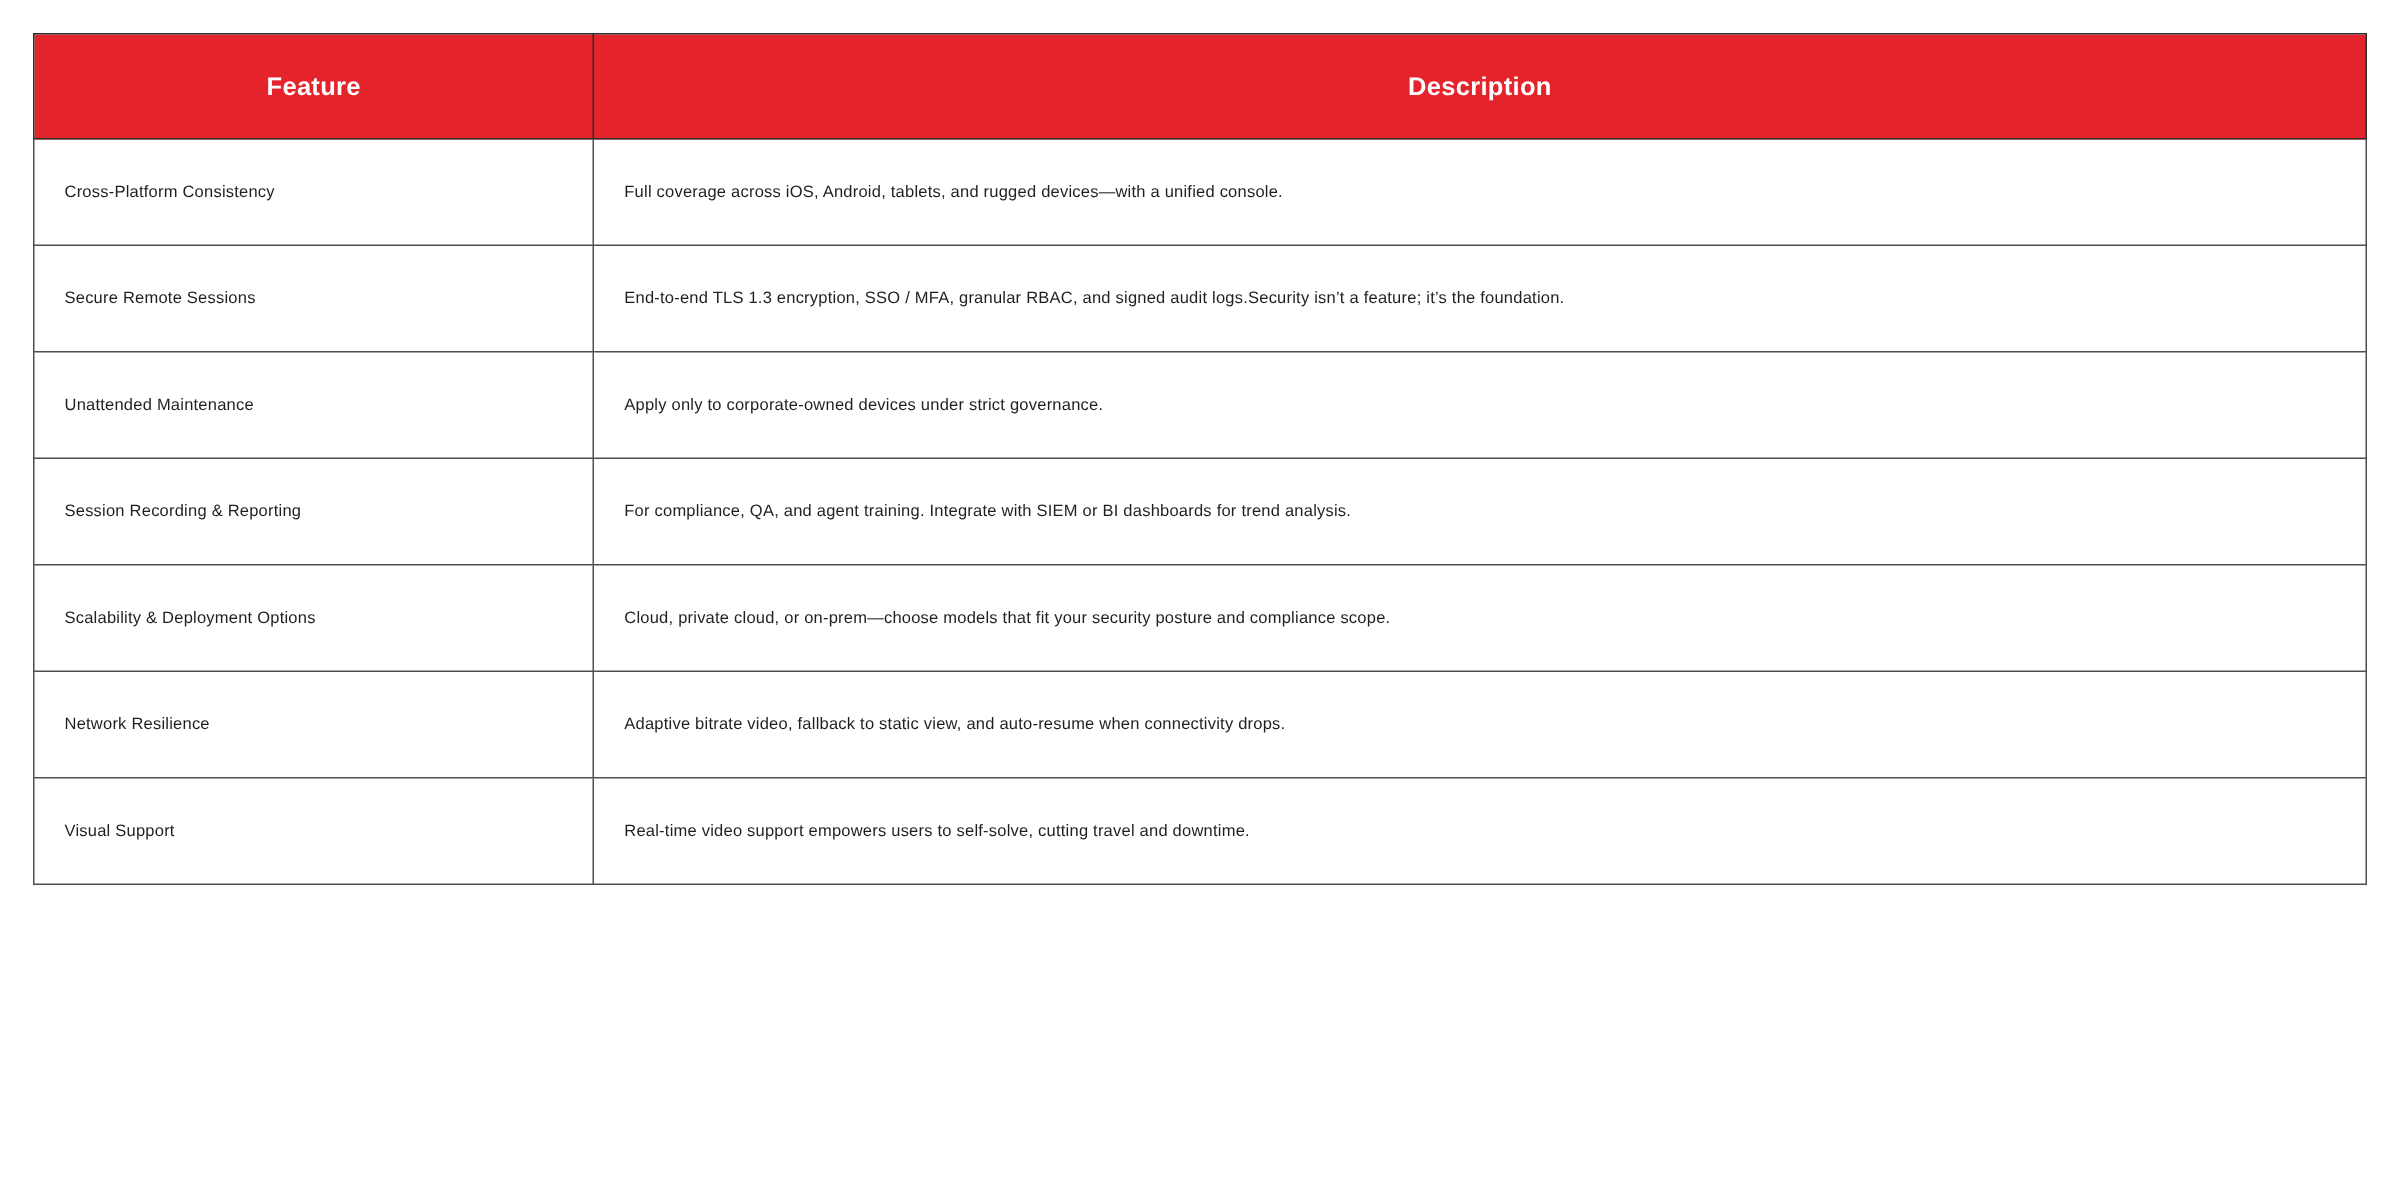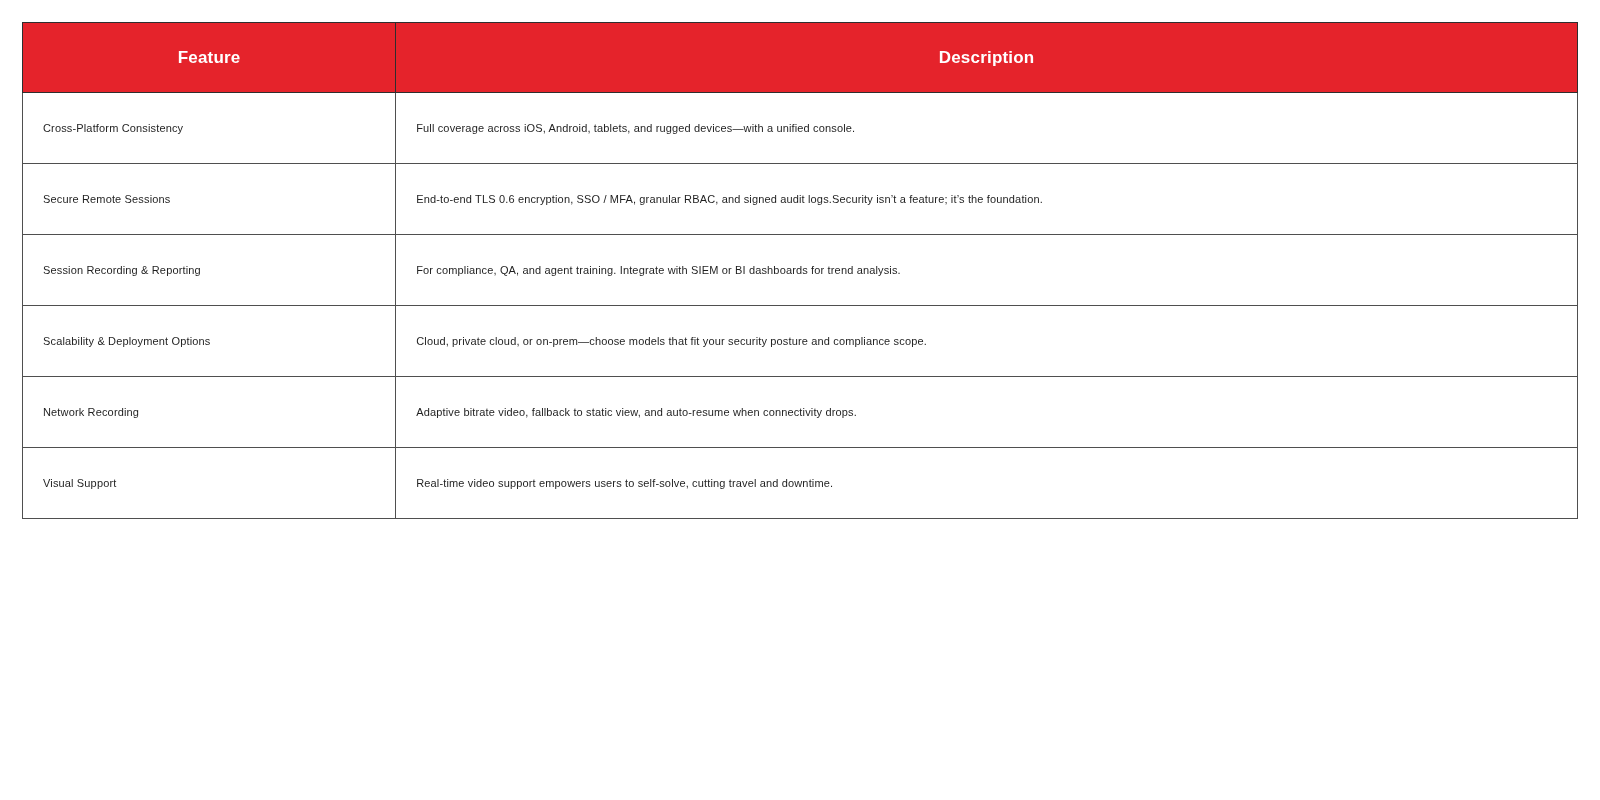--- a/index.html
+++ b/index.html
@@ -69,32 +69,36 @@
         <th>Description</th>
       </tr>
     </thead>
     <tbody>
       <tr>
         <td>Cross-Platform Consistency</td>
         <td>Full coverage across iOS, Android, tablets, and rugged devices—with a unified console.</td>
       </tr>
       <tr>
         <td>Secure Remote Sessions</td>
-        <td>End-to-end TLS 0.6 encryption, SSO / MFA, granular RBAC, and signed audit logs.Security isn’t a feature; it’s the foundation.</td>
+        <td>End-to-end TLS 1.3 encryption, SSO / MFA, granular RBAC, and signed audit logs.Security isn’t a feature; it’s the foundation.</td>
+      </tr>
+      <tr>
+        <td>Unattended Maintenance</td>
+        <td>Apply only to corporate-owned devices under strict governance.</td>
       </tr>
       <tr>
         <td>Session Recording &amp; Reporting</td>
         <td>For compliance, QA, and agent training. Integrate with SIEM or BI dashboards for trend analysis.</td>
       </tr>
       <tr>
         <td>Scalability &amp; Deployment Options</td>
         <td>Cloud, private cloud, or on-prem—choose models that fit your security posture and compliance scope.</td>
       </tr>
       <tr>
-        <td>Network Recording</td>
+        <td>Network Resilience</td>
         <td>Adaptive bitrate video, fallback to static view, and auto-resume when connectivity drops.</td>
       </tr>
       <tr>
         <td>Visual Support</td>
         <td>Real-time video support empowers users to self-solve, cutting travel and downtime.</td>
       </tr>
     </tbody>
   </table>
 </div>
 

